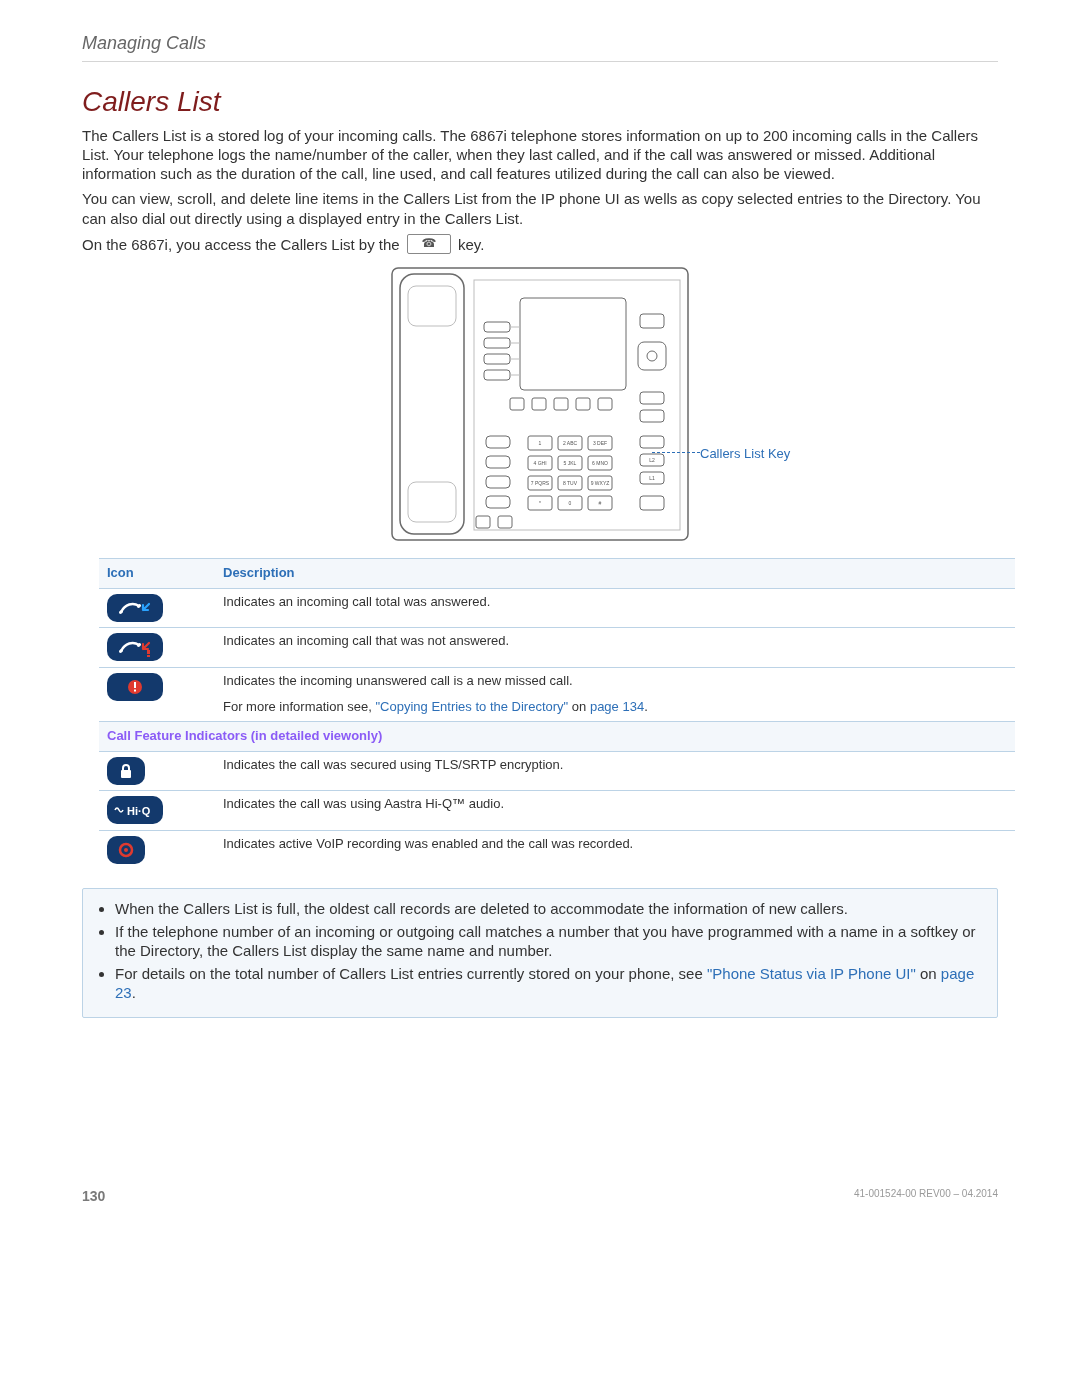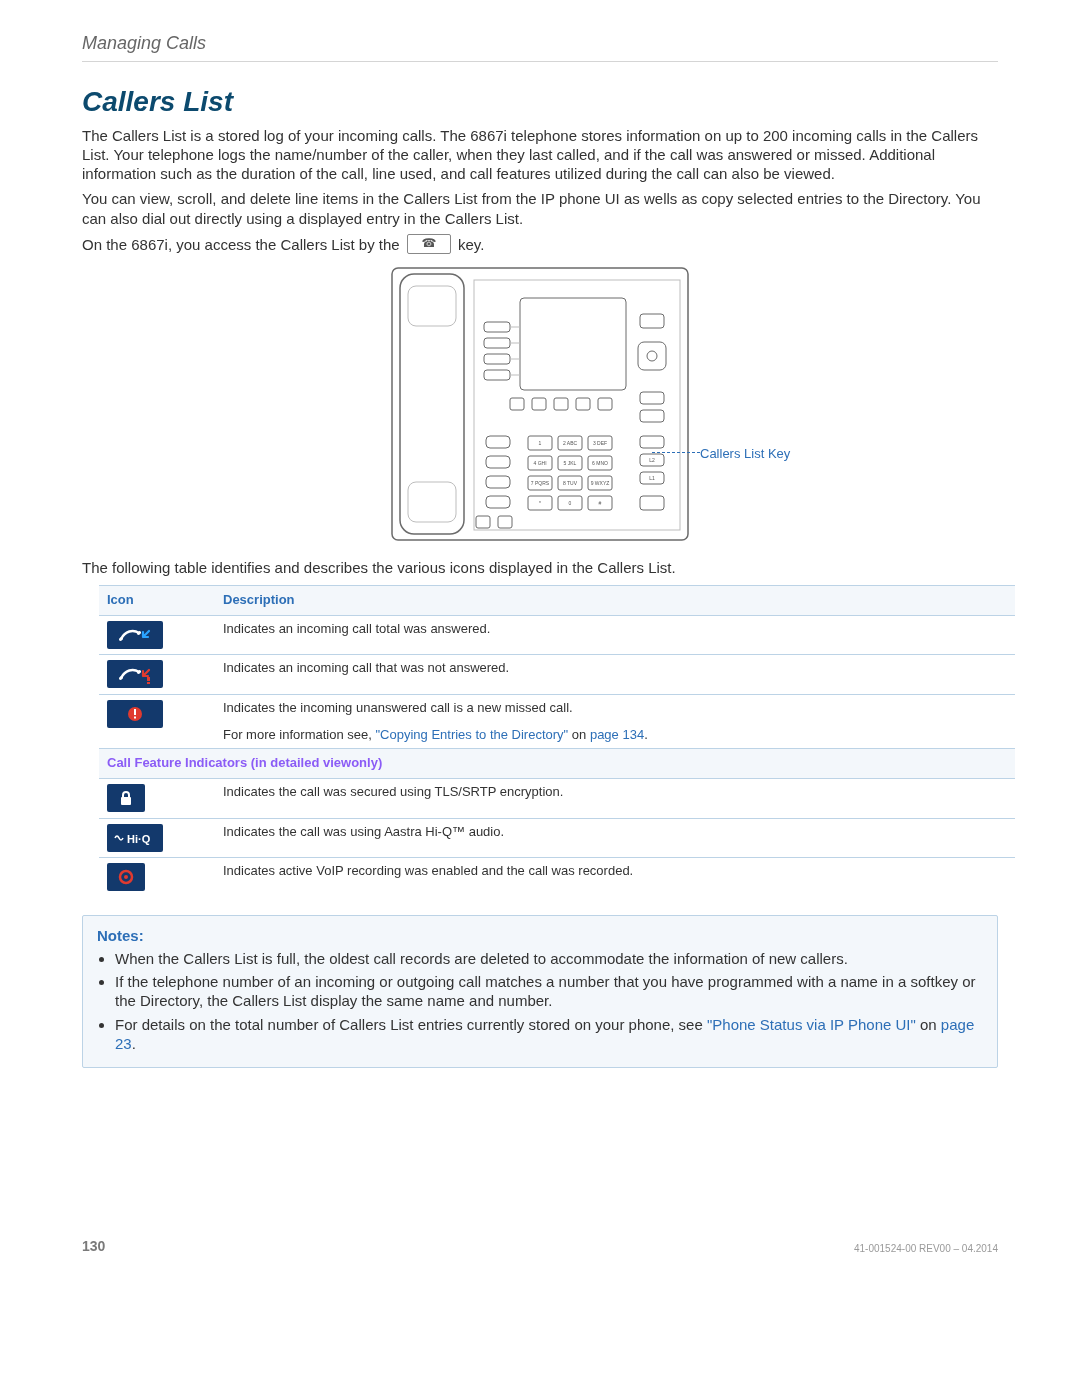--- a/index.html
+++ b/index.html
@@ -21,23 +21,23 @@
     font-size: 18px;
     margin: 0 0 6px 0;
   }
   .hr {
     border: 0;
     border-top: 1px solid #d5d5d5;
     margin: 0 0 22px 0;
   }
   h1.section-title {
     font-size: 28px;
-    font-weight: 700;
+    font-weight: 400;
     font-style: italic;
-    color: #0c4a6e;
+    color: #7f1d1d;
     margin: 0 0 6px 0;
   }
   p { margin: 0 0 6px 0; }
   .key-inline {
     display: inline-block;
     width: 42px;
     height: 18px;
     border: 1px solid #888;
     border-radius: 2px;
     vertical-align: -4px;
@@ -106,21 +106,21 @@
     color:#8b5cf6;
     font-weight:700;
     padding:6px 8px;
   }
   .icon-badge{
     display:inline-flex;
     align-items:center;
     justify-content:center;
     width:56px; height:28px;
     background:#13396c;
-    border-radius:2px;
+    border-radius:10px;
     color:#fff;
   }
   .icon-badge svg{display:block;}
   a.doc-link, span.doc-link{ color:#2d6fb7; }
   
   .notes-box{
     background:#f3f7fb;
     border:1px solid #bcd3e6;
     border-radius:2px;
     padding:10px 14px 10px 14px;
@@ -136,21 +136,21 @@
     margin:0;
     padding-left:18px;
   }
   .notes-box li{
     margin:0 0 4px 0;
   }
   
   .footer{
     display:flex;
     justify-content:space-between;
-    align-items:flex-end;
+    align-items:flex-start;
     margin-top:170px;
     font-size:12px;
   }
   .footer .page-no{
     color:#7a7a7a;
     font-weight:700;
     font-size:14px;
   }
   .footer .doc-rev{
     color:#9a9a9a;
@@ -264,21 +264,20 @@
         <g stroke="#6b6b6b" fill="#fff">
           <rect x="86" y="252" width="14" height="12" rx="2"></rect>
           <rect x="108" y="252" width="14" height="12" rx="2"></rect>
         </g>
       </svg>
       <div class="callout-line"></div>
       <div class="callout">Callers List Key</div>
     </div>
   </div>
 
-  <p>The following table identifies and describes the various icons displayed in the Callers List.</p>
 
   <table class="icon-table">
     <thead>
       <tr>
         <th class="col-icon">Icon</th>
         <th>Description</th>
       </tr>
     </thead>
     <tbody>
       <tr>
@@ -359,21 +358,20 @@
               <circle cx="11" cy="10" r="2" fill="#e03a2f"></circle>
             </svg>
           </span>
         </td>
         <td>Indicates active VoIP recording was enabled and the call was recorded.</td>
       </tr>
     </tbody>
   </table>
 
   <div class="notes-box">
-    <div class="notes-title">Notes:</div>
     <ul>
       <li>When the Callers List is full, the oldest call records are deleted to accommodate the information of new callers.</li>
       <li>If the telephone number of an incoming or outgoing call matches a number that you have programmed with a name in a softkey or the Directory, the Callers List display the same name and number.</li>
       <li>
         <span>For details on the total number of Callers List entries currently stored on your phone, see </span><span class="doc-link">"Phone Status via IP Phone UI"</span><span> on </span><span class="doc-link">page 23</span><span>.</span>
       </li>
     </ul>
   </div>
 
   <div class="footer">

